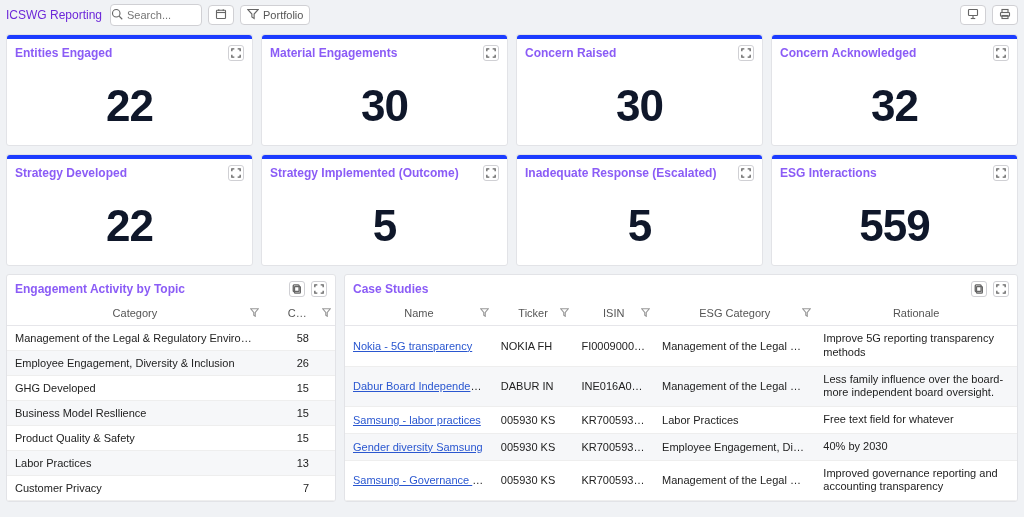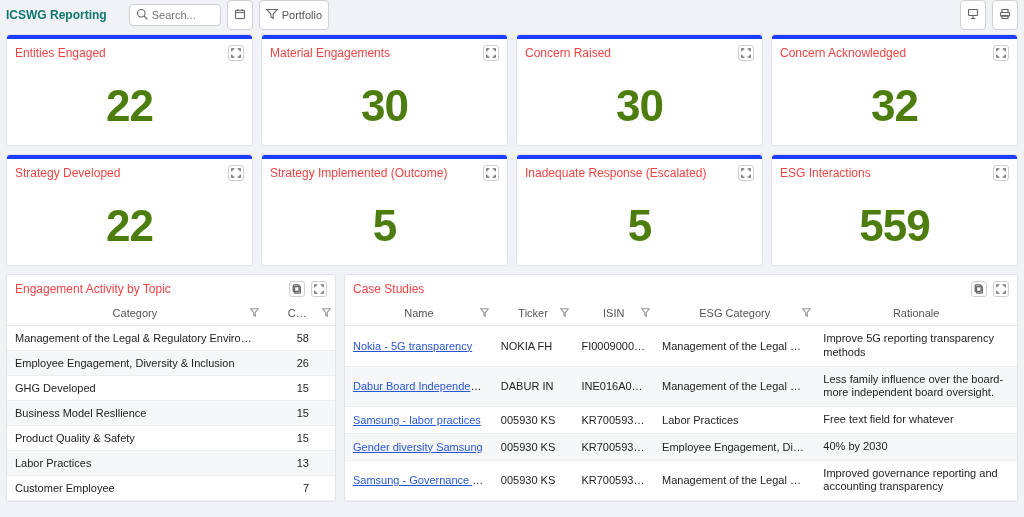--- a/index.html
+++ b/index.html
@@ -15,51 +15,51 @@
   
   .topbar {
     display: flex;
     align-items: center;
     height: 30px;
     padding: 0 6px;
     gap: 6px;
     background: #f0f2f5;
   }
   .app-title {
-    font-weight: 700;
+    font-weight: 400;
     font-size: 12px;
-    color: #0f766e;
-    margin-right: 16px;
+    color: #6d28d9;
+    margin-right: 2px;
   }
   .search-box {
     display: flex;
     align-items: center;
     background: #fff;
     border: 1px solid #d0d0d4;
     border-radius: 4px;
     height: 22px;
     width: 92px;
-    padding: 0 6px;
+    padding: 0 0;
     gap: 4px;
   }
   .search-box input {
     border: none;
     outline: none;
     font-size: 11px;
     width: 100%;
     color: #555;
   }
   .icon-btn {
     display: inline-flex;
     align-items: center;
     justify-content: center;
     background: #fff;
     border: 1px solid #d0d0d4;
     border-radius: 4px;
-    height: 30px;
+    height: 20px;
     min-width: 22px;
     padding: 0 6px;
     gap: 4px;
     cursor: pointer;
     font-size: 11px;
     color: #555;
   }
   .topbar .spacer { flex: 1; }
   .svg-icon { width: 12px; height: 12px; stroke: #666; stroke-width: 1.5; fill: none; }
 
@@ -89,22 +89,22 @@
     border-top-left-radius: 3px;
     border-top-right-radius: 3px;
   }
   .panel-header {
     display: flex;
     align-items: center;
     padding: 6px 8px 4px 8px;
   }
   .panel-title {
     font-size: 12px;
-    font-weight: 400;
-    color: #ef4444;
+    font-weight: 700;
+    color: #8b5cf6;
     flex: 1;
   }
   .panel-actions {
     display: flex;
     gap: 6px;
   }
   .mini-icon {
     width: 16px; height: 16px;
     display: inline-flex; align-items: center; justify-content: center;
     border: 1px solid #d0d0d4;
@@ -113,21 +113,21 @@
     background: #fff;
   }
   .mini-icon svg { width: 10px; height: 10px; stroke: #666; stroke-width: 1.6; fill: none; }
   .kpi-value {
     flex: 1;
     display: flex;
     align-items: center;
     justify-content: center;
     font-size: 44px;
     font-weight: 700;
-    color: #4d7c0f;
+    color: #0f172a;
     padding: 8px 0 6px 0;
     letter-spacing: -1px;
     min-height: 80px;
   }
 
   
   .lower-row {
     display: grid;
     grid-template-columns: 330px 1fr;
     gap: 8px;
@@ -419,21 +419,21 @@
             </tr>
             <tr>
               <td>Product Quality &amp; Safety</td>
               <td class="count-cell">15</td>
             </tr>
             <tr class="alt">
               <td>Labor Practices</td>
               <td class="count-cell">13</td>
             </tr>
             <tr>
-              <td>Customer Employee</td>
+              <td>Customer Privacy</td>
               <td class="count-cell">7</td>
             </tr>
           </tbody>
       </table>
     </div>
 
     <div class="panel table-wrap">
       <div class="panel-header">
         <span class="panel-title">Case Studies</span>
         <div class="panel-actions">

